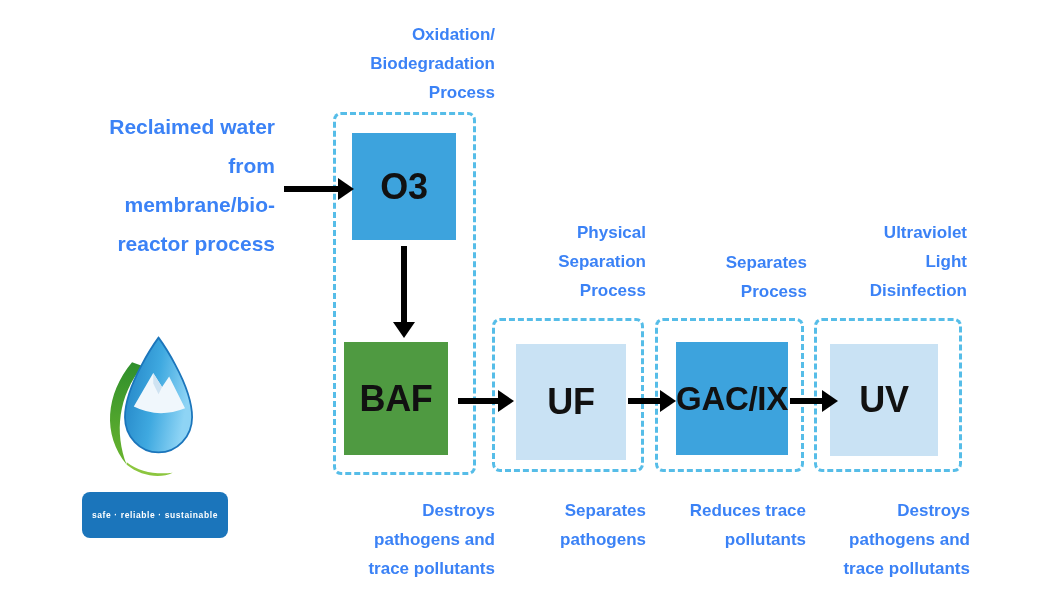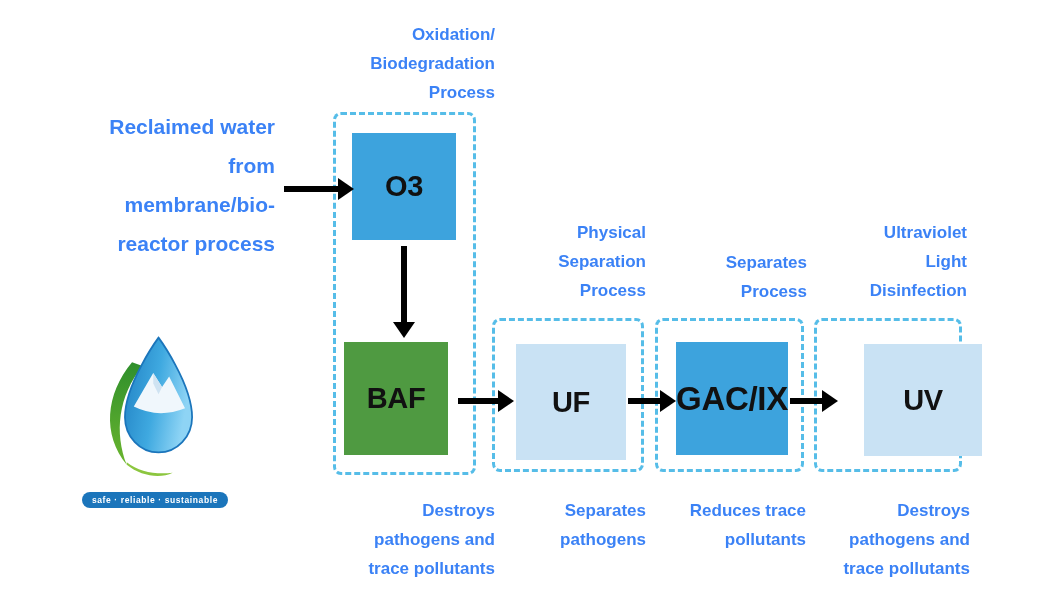--- a/index.html
+++ b/index.html
@@ -46,29 +46,29 @@
   .g2 { left: 492px; top: 318px; width: 152px; height: 154px; }
   .g3 { left: 655px; top: 318px; width: 149px; height: 154px; }
   .g4 { left: 814px; top: 318px; width: 148px; height: 154px; }
 
   .pbox {
     position: absolute;
     display: flex;
     align-items: center;
     justify-content: center;
     font-weight: 700;
-    font-size: 29px;
+    font-size: 36px;
     color: #111;
     letter-spacing: -0.3px;
   }
   .o3  { left: 352px; top: 133px; width: 104px; height: 107px; background: #3DA3DD; }
   .baf { left: 344px; top: 342px; width: 104px; height: 113px; background: #4F9A41; }
   .uf  { left: 516px; top: 344px; width: 110px; height: 116px; background: #C9E2F4; }
   .gac { left: 676px; top: 342px; width: 112px; height: 113px; background: #3DA3DD; font-size: 33px; }
-  .uv  { left: 864px; top: 344px; width: 118px; height: 112px; background: #C9E2F4; }
+  .uv  { left: 830px; top: 344px; width: 108px; height: 112px; background: #C9E2F4; }
 
   .arrows {
     position: absolute;
     left: 0; top: 0;
     width: 1050px; height: 600px;
     pointer-events: none;
   }
   .arrows line   { stroke: #000; stroke-width: 6; }
   .arrows polygon{ fill: #000; }
 
@@ -83,21 +83,21 @@
   .brand .bp { color: #3AAA35; }
   .brand .bs { color: #1B75BB; }
   .tagline {
     display: inline-block;
     margin-top: 14px;
     background: #1B75BB;
     color: #fff;
     font-size: 8.5px;
     font-weight: 700;
     border-radius: 8px;
-    padding: 3px 10px;
+    padding: 18px 10px;
     letter-spacing: 0.6px;
     white-space: nowrap;
   }
 </style>
 </head>
 <body>
 
 <div id="canvas">
 
   <div class="txt intro">Reclaimed water

